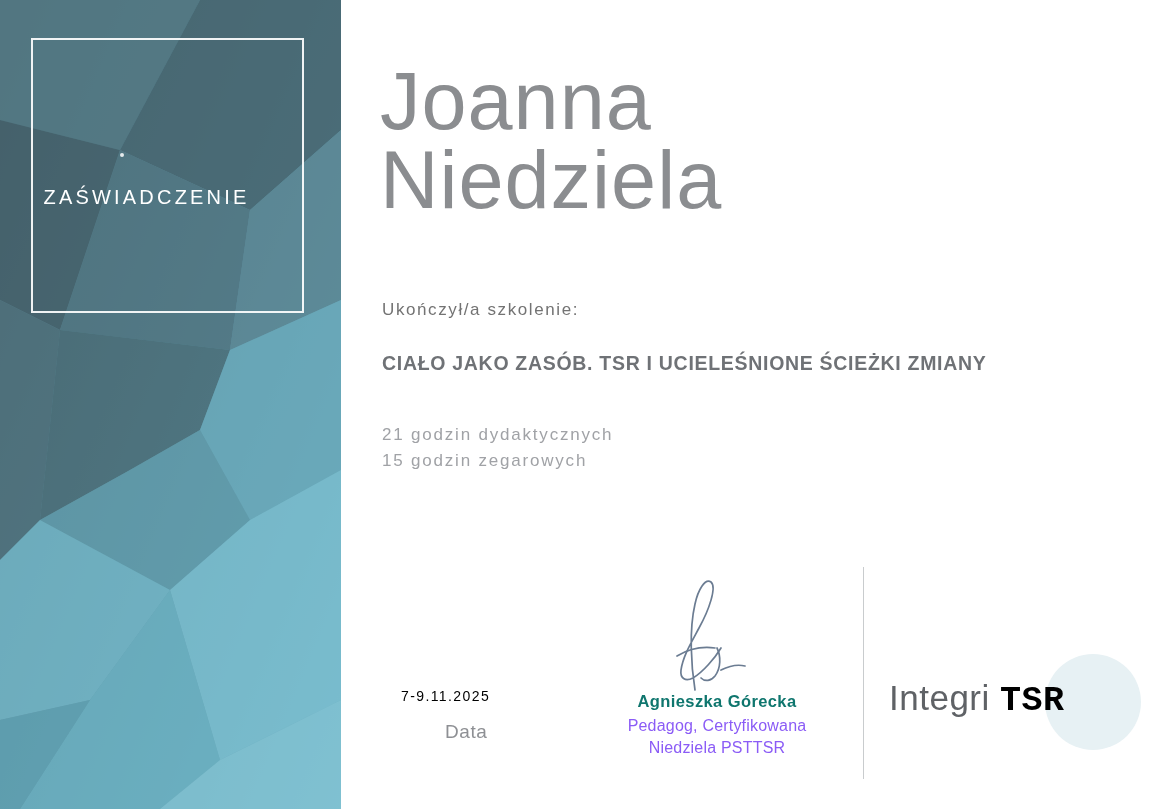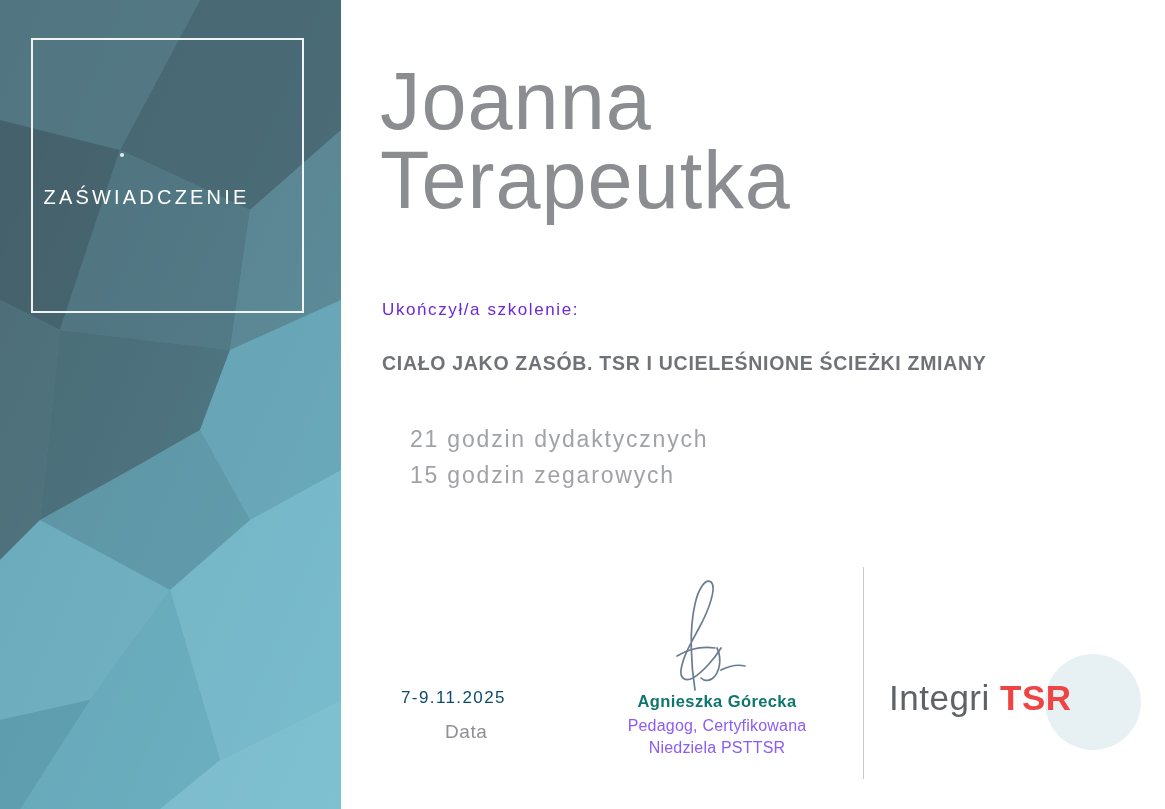--- a/index.html
+++ b/index.html
@@ -78,52 +78,51 @@
     font-weight: 400;
     letter-spacing: 1px;
   }
   .recipient .line2 {
     display: block;
   }
   .completed-label {
     position: absolute;
     left: 41px;
     top: 300px;
-    color: #6d28d9;
+    color: #737373;
     font-size: 17px;
     letter-spacing: 1.6px;
   }
   .course-title {
     position: absolute;
     left: 41px;
     top: 352px;
     width: 760px;
     color: #6f7276;
     font-size: 19.5px;
     font-weight: bold;
     letter-spacing: 0.7px;
   }
   .hours {
     position: absolute;
     left: 41px;
     top: 422px;
     color: #a0a2a6;
-    font-size: 23px;
+    font-size: 17px;
     letter-spacing: 1.8px;
     line-height: 1.55;
-    margin-left: 28px;
   }
 
   
   .date-block {
     position: absolute;
     left: 60px;
     top: 688px;
-    color: #0c4a6e;
-    font-size: 17px;
+    color: #000000;
+    font-size: 14px;
     letter-spacing: 1.4px;
   }
   .date-caption {
     position: absolute;
     left: 104px;
     top: 721px;
     color: #8e9094;
     font-size: 19px;
     letter-spacing: 0.6px;
   }
@@ -193,21 +192,22 @@
     left: 0;
     top: 6px;
     width: 230px;
     color: #5f6266;
     font-size: 35px;
     letter-spacing: 0.5px;
     white-space: nowrap;
   }
   .logo-text .tsr {
     font-weight: bold;
-    color: #ef4444;
+    color: #000000;
+    font-family: Liberation Mono, monospace;
   }
 </style>
 </head>
 <body>
 
 <div id="certificate">
 
   <div class="left-panel">
     <svg viewBox="0 0 341 809" preserveAspectRatio="none">
       <defs>
@@ -234,21 +234,21 @@
       <circle cx="122" cy="155" r="2" fill="#ffffff" opacity="0.85"></circle>
     </svg>
     <div class="badge-frame"></div>
     <div class="badge-label">ZAŚWIADCZENIE</div>
   </div>
 
   <div class="content">
 
     <div class="recipient">
       <span>Joanna</span>
-      <span class="line2">Terapeutka</span>
+      <span class="line2">Niedziela</span>
     </div>
 
     <div class="completed-label">Ukończył/a szkolenie:</div>
 
     <div class="course-title">CIAŁO JAKO ZASÓB. TSR I UCIELEŚNIONE ŚCIEŻKI ZMIANY</div>
 
     <div class="hours">
       <div>21 godzin dydaktycznych</div>
       <div>15 godzin zegarowych</div>
     </div>

